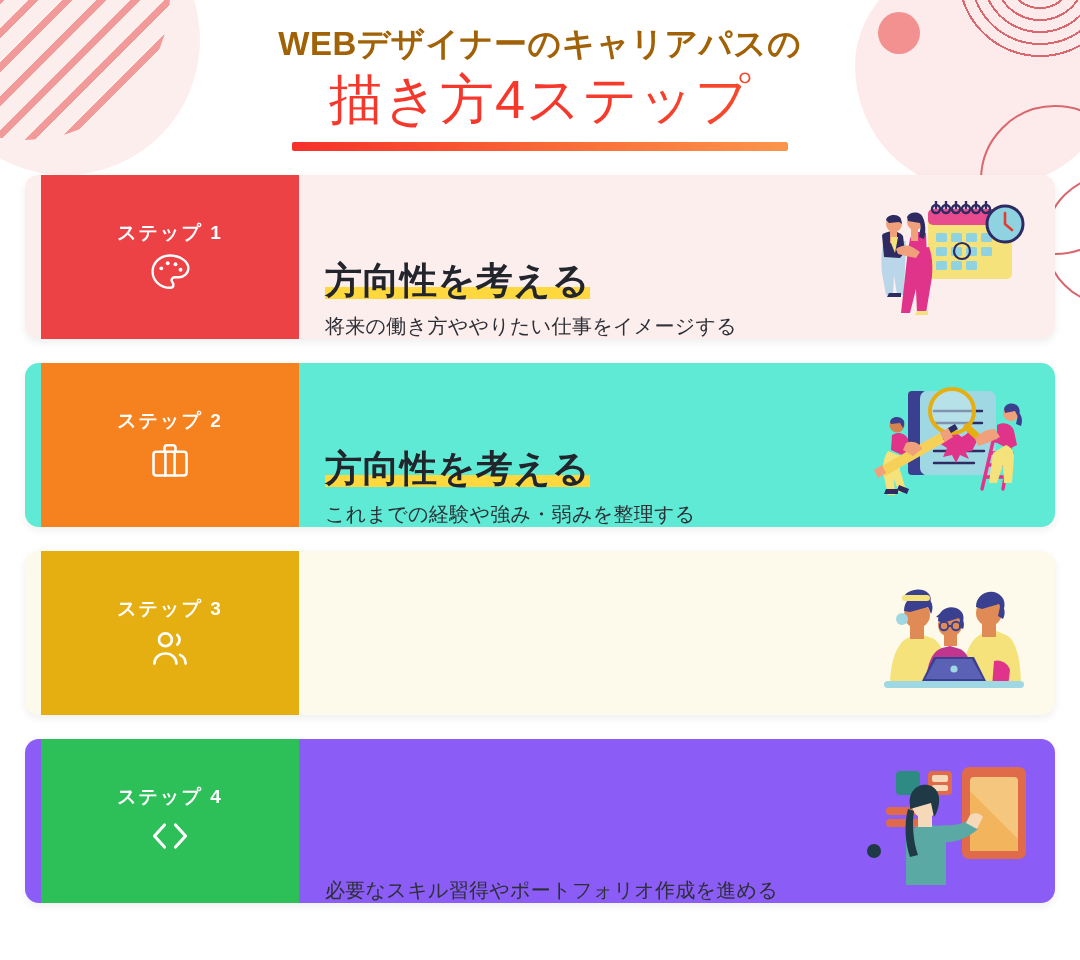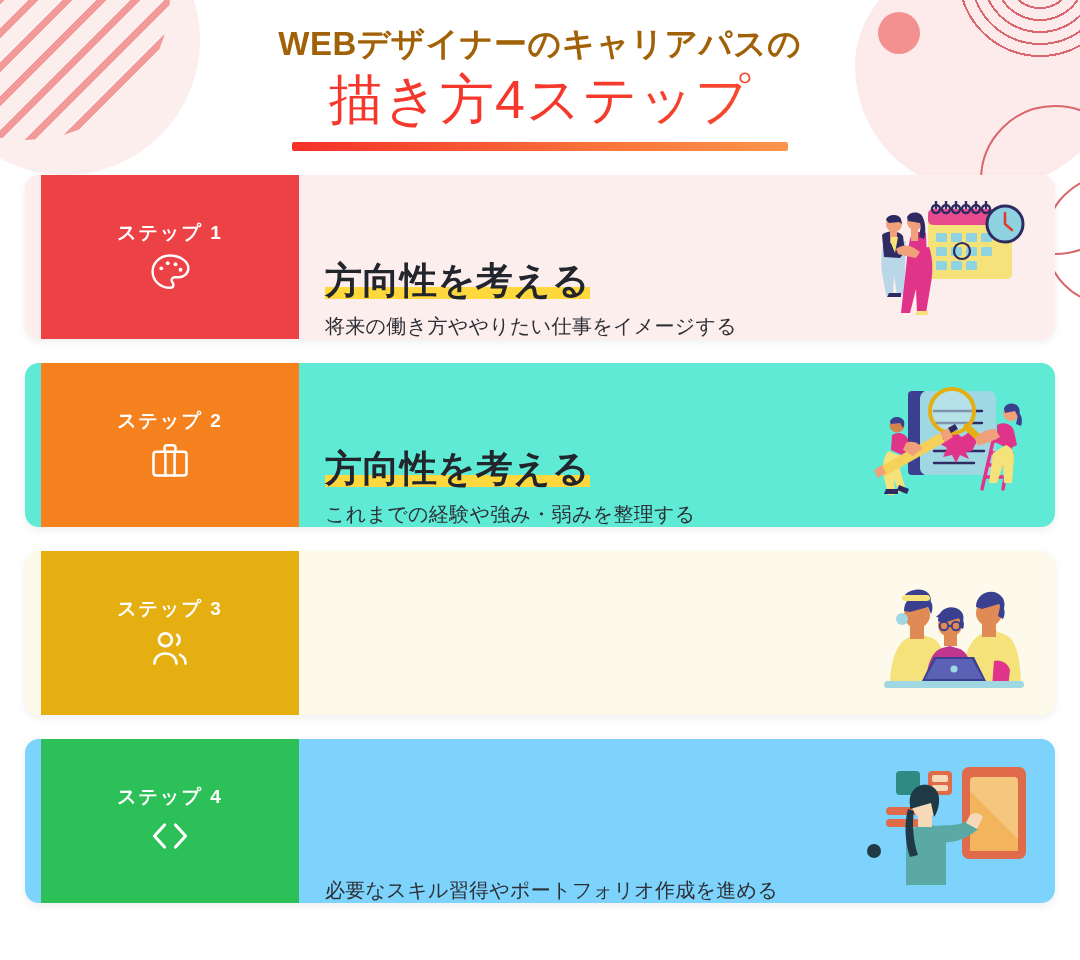--- a/index.html
+++ b/index.html
@@ -294,21 +294,21 @@
        <path d="M82 57h4"></path>
      </g>
      <path d="M56 112 68 88h40l12 24Z" fill="#3b3f8f"></path>
      <path d="M59 110 70 90h36l11 20Z" fill="#5b62b5"></path>
      <circle cx="88" cy="100" r="3.6" fill="#9fd8e3"></circle>
      <rect x="18" y="112" width="140" height="7" rx="3.5" fill="#9fd8e3"></rect>
    </svg>
       </div>
     </div>
     </div>
-    <div class="step-card" style="background: #7dd3fc;">
+    <div class="step-card" style="background: #8b5cf6;">
     <div class="step-badge" style="background:#2dbf58">
       <div class="step-badge-label">ステップ 4</div>
       <div class="step-badge-icon">
         <svg viewBox="0 0 48 48" fill="none" stroke="#fff" stroke-width="3.4" stroke-linecap="round" stroke-linejoin="round">
       <path d="M18 12 7 24l11 12"></path>
       <path d="M30 12l11 12-11 12"></path>
     </svg>
       </div>
     </div>
     <div class="step-body">

